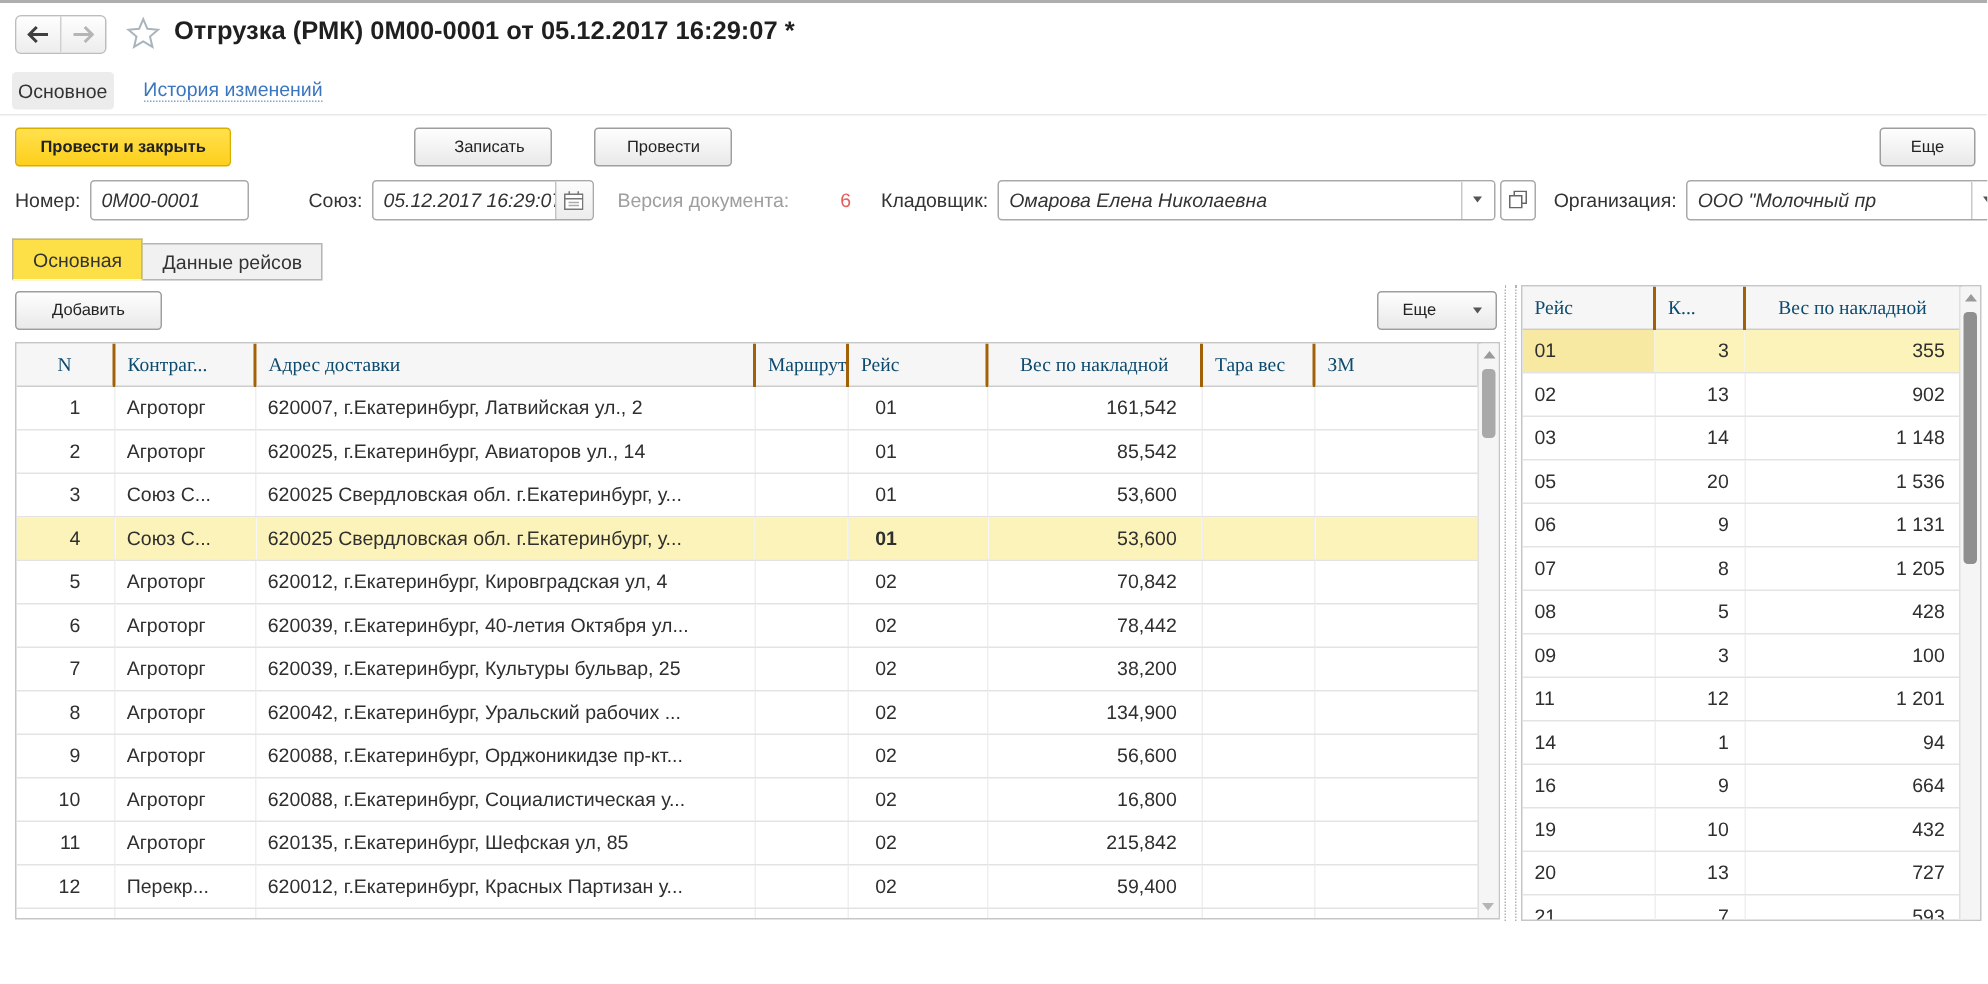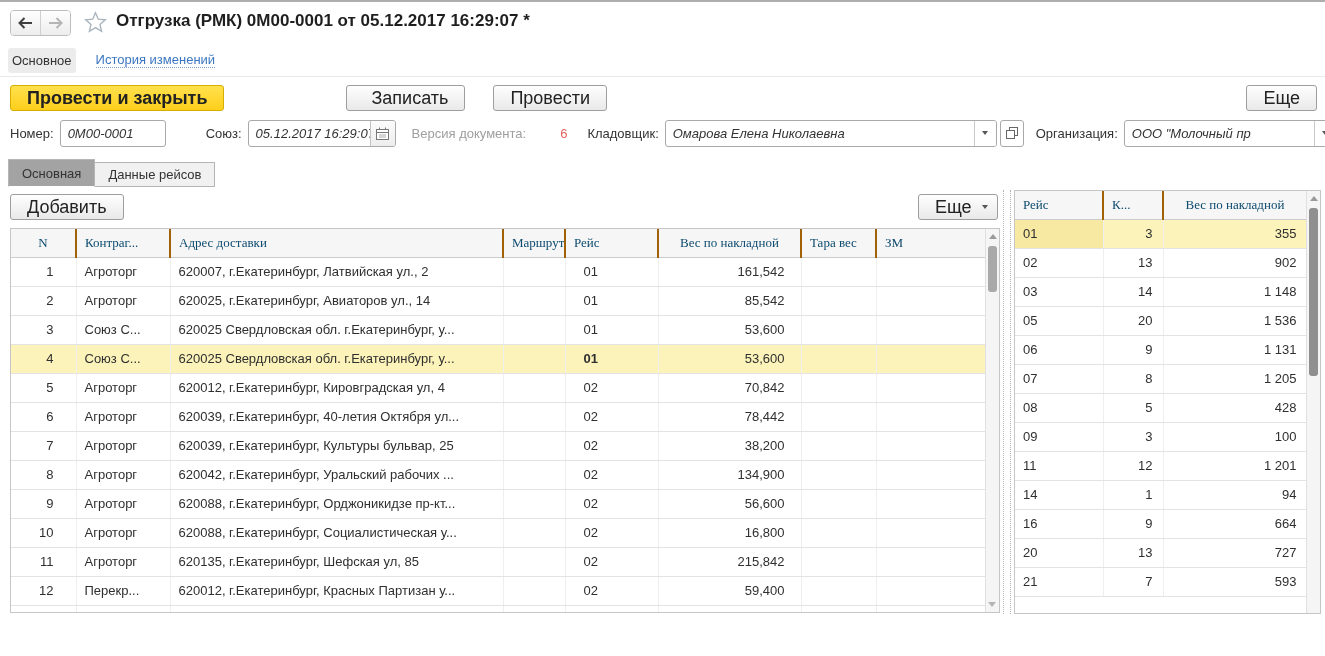--- a/index.html
+++ b/index.html
@@ -15,21 +15,21 @@
   .page-title{position:absolute;left:116px;top:11px;font-size:17px;font-weight:bold;color:#1f1f1f;white-space:nowrap;}
 
   .nav-tabs{position:absolute;left:8px;top:47px;display:flex;align-items:center;gap:20px;height:26px;}
   .nav-tab-active{background:#ececec;border-radius:3px;padding:5px 4px;color:#333;}
   .nav-link{color:#3a76c0;border-bottom:1px dotted #7fa7d6;cursor:pointer;text-decoration:none;}
   .sep{position:absolute;left:0;top:76px;width:100%;height:1px;background:#e9e9e9;}
 
   
   .cmdbar{position:absolute;left:10px;top:85px;right:8px;display:flex;align-items:center;}
   .btn{height:26px;box-sizing:border-box;padding:0 16px;border:1px solid #9e9e9e;border-radius:3px;
-       background:linear-gradient(#fefefe,#e9e9e9);font-family:inherit;font-size:18px;color:#222;
+       background:linear-gradient(#fefefe,#e9e9e9);font-family:inherit;font-size:11px;color:#222;
        display:inline-flex;align-items:center;justify-content:center;white-space:nowrap;cursor:pointer;}
   .btn.primary{background:linear-gradient(#ffe14d,#fecf1c);border-color:#d8ae00;font-weight:bold;}
   .btn.g1{margin-left:122px;min-width:92px;padding-left:24px;}
   .btn.g2{margin-left:28px;min-width:92px;}
   .btn.g3{margin-left:24px;}
   .btn.g4{margin-left:12px;}
   .btn.more-top{margin-left:auto;min-width:64px;}
 
   
   .fields{position:absolute;left:10px;top:119px;height:28px;display:flex;align-items:center;white-space:nowrap;}
@@ -50,21 +50,21 @@
   .calbtn{width:24px;align-self:stretch;border-left:1px solid #c3c3c3;background:linear-gradient(#fcfcfc,#ededed);
        display:flex;align-items:center;justify-content:center;cursor:pointer;}
   .ddbtn{width:21px;align-self:stretch;border-left:1px solid #c9c9c9;display:flex;align-items:center;justify-content:center;cursor:pointer;background:#fff;}
   .tri{width:0;height:0;border-left:3.5px solid transparent;border-right:3.5px solid transparent;border-top:4.5px solid #555;}
   .openbtn{width:24px;height:27px;box-sizing:border-box;margin-left:3px;border:1px solid #a9a9a9;border-radius:3px;
        background:#fff;display:inline-flex;align-items:center;justify-content:center;cursor:pointer;}
 
   
   .tabstrip{position:absolute;left:8px;top:159px;display:flex;align-items:flex-end;height:28px;}
   .tab{box-sizing:border-box;border:1px solid #b5b5b5;background:#f1f1f1;padding:4px 13px 5px;height:25px;cursor:pointer;margin-left:-1px;}
-  .tab.active{background:#a3a3a3;border-bottom:1px solid #fff;height:28px;padding:6px 13px 6px;z-index:2;margin-left:0;}
+  .tab.active{background:#fde047;border-bottom:1px solid #fff;height:28px;padding:6px 13px 6px;z-index:2;margin-left:0;}
 
   
   .btn-add{position:absolute;left:10px;top:194px;min-width:98px;}
   .btn-more-split{position:absolute;left:918px;top:194px;width:80px;justify-content:space-between;padding:0 9px 0 16px;}
   .btn-more-split .tri{margin-left:9px;}
 
   
   .tblwrap{position:absolute;box-sizing:border-box;border:1px solid #c6c6c6;background:#fff;overflow:hidden;}
   #lwrap{left:10px;top:228px;width:990px;height:385px;}
   #rwrap{left:1014px;top:190px;width:307px;height:424px;}
@@ -426,20 +426,25 @@
             <td>14</td>
             <td>1</td>
             <td>94</td>
           </tr>
           <tr>
             <td>16</td>
             <td>9</td>
             <td>664</td>
           </tr>
           <tr>
+            <td>19</td>
+            <td>10</td>
+            <td>432</td>
+          </tr>
+          <tr>
             <td>20</td>
             <td>13</td>
             <td>727</td>
           </tr>
           <tr>
             <td>21</td>
             <td>7</td>
             <td>593</td>
           </tr>
         </tbody>

